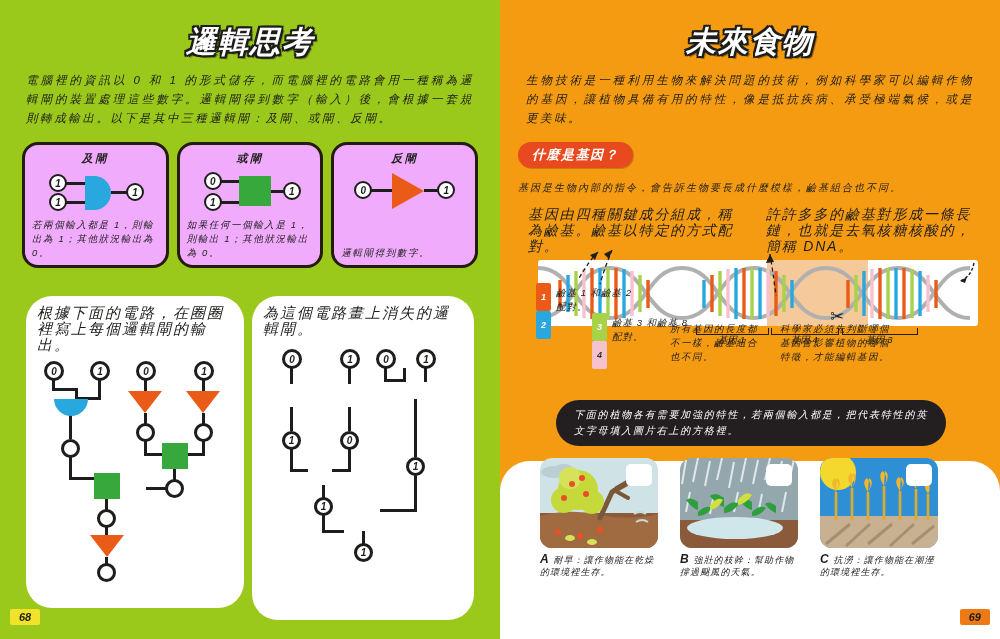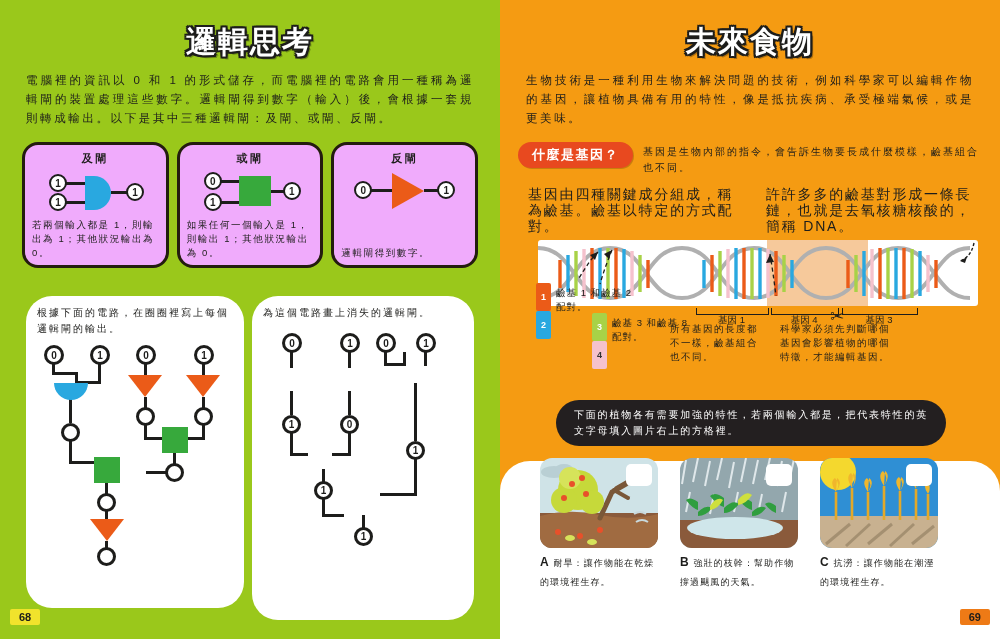--- a/index.html
+++ b/index.html
@@ -1,21 +1,21 @@
 <!DOCTYPE html>
 <html><head>
 <meta charset="utf-8">
 <style>
   html,body{margin:0;padding:0;}
   body{
     width:1000px;height:639px;overflow:hidden;
     font-family:"Liberation Sans","DejaVu Sans",sans-serif;
     background:#fff;
   }
-  .spread{position:relative;width:1000px;height:639px;display:flex;}
+  .spread{position:relative;width:1000px;height:639px;display:flex;font-style:italic;}
   .page{position:relative;width:500px;height:639px;overflow:hidden;}
   .page-left{background:#9ac81b;}
   .page-right{background:#f59b12;}
 
   
   .title{
     text-align:center;
     font-size:30px;
     font-weight:bold;
     letter-spacing:2px;
@@ -79,21 +79,21 @@
     border-left:32px solid #eb5b18;z-index:2;
   }
 
   
   .white-panel{
     position:absolute;background:#fff;border-radius:26px;
   }
   .panel-left{left:26px;top:296px;width:218px;height:312px;}
   .panel-right{left:252px;top:296px;width:222px;height:324px;}
   .panel-q{
-    margin:9px 11px 0 11px;font-size:10px;line-height:16px;
+    margin:9px 11px 0 11px;font-size:15px;line-height:16px;
     letter-spacing:2px;color:#1d1d1b;
   }
   .circuit{position:relative;width:100%;height:225px;}
   .node{
     position:absolute;width:20px;height:20px;border-radius:50%;
     background:#fff;border:3px solid #1d1d1b;box-sizing:border-box;
     display:flex;align-items:center;justify-content:center;
     font-size:10px;font-weight:bold;color:#1d1d1b;z-index:4;
   }
   .node.sm{width:19px;height:19px;}
@@ -108,21 +108,21 @@
     border-left:17px solid transparent;border-right:17px solid transparent;
     border-top:22px solid #eb5b18;z-index:3;
   }
 
   
   .bubble{
     display:inline-block;background:#e8491f;color:#fff;border-radius:14px;
     padding:4px 14px;font-size:13px;font-weight:bold;letter-spacing:1.5px;
     box-shadow:1px 1px 0 rgba(0,0,0,.18);
   }
-  .gene-q-row{display:flex;align-items:flex-start;margin:14px 20px 0 18px;gap:10px;}
+  .gene-q-row{display:flex;align-items:flex-start;margin:14px 20px 0 18px;gap:10px;flex-direction:column;}
   .gene-q-text{font-size:10px;line-height:16px;letter-spacing:2px;color:#1d1d1b;flex:1;padding-top:2px;}
   .two-col{display:flex;margin:10px 22px 0 28px;gap:26px;}
   .two-col .col{flex:1;font-size:14px;line-height:16px;letter-spacing:1.8px;color:#1d1d1b;}
 
   .dna-box{
     position:relative;margin:6px 22px 0 38px;height:66px;background:#fff;
     border-radius:3px;overflow:hidden;
   }
   .dna-highlight{position:absolute;top:0;bottom:0;background:#f5c08a;opacity:.85;}
   .gene-axis{position:relative;margin:2px 22px 0 38px;height:22px;}
@@ -149,21 +149,21 @@
   .cards3{position:absolute;left:40px;top:458px;display:flex;gap:22px;z-index:6;}
   .pcard{width:118px;}
   .pimg{
     position:relative;width:118px;height:90px;border-radius:12px;overflow:hidden;
   }
   .pimg .blank{
     position:absolute;right:6px;top:6px;width:26px;height:22px;background:#fff;
     border-radius:5px;z-index:9;
   }
   .pcap{
-    margin-top:5px;font-size:9px;line-height:19px;letter-spacing:1.1px;color:#1d1d1b;
+    margin-top:5px;font-size:9px;line-height:12px;letter-spacing:1.1px;color:#1d1d1b;
   }
   .pcap .letter{font-size:12px;font-weight:bold;}
 
   
   .pgnum{
     position:absolute;bottom:14px;font-size:11px;font-weight:bold;color:#1d1d1b;
     padding:2px 9px;border-radius:2px;
   }
   .pg-left{left:10px;background:#f1e32c;}
   .pg-right{right:10px;background:#ee7a16;}

